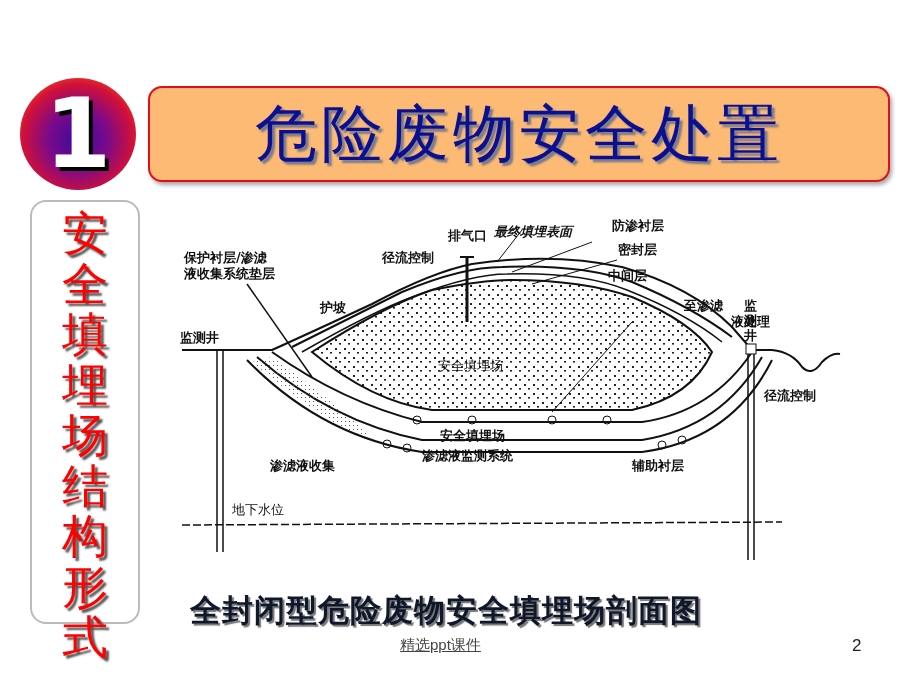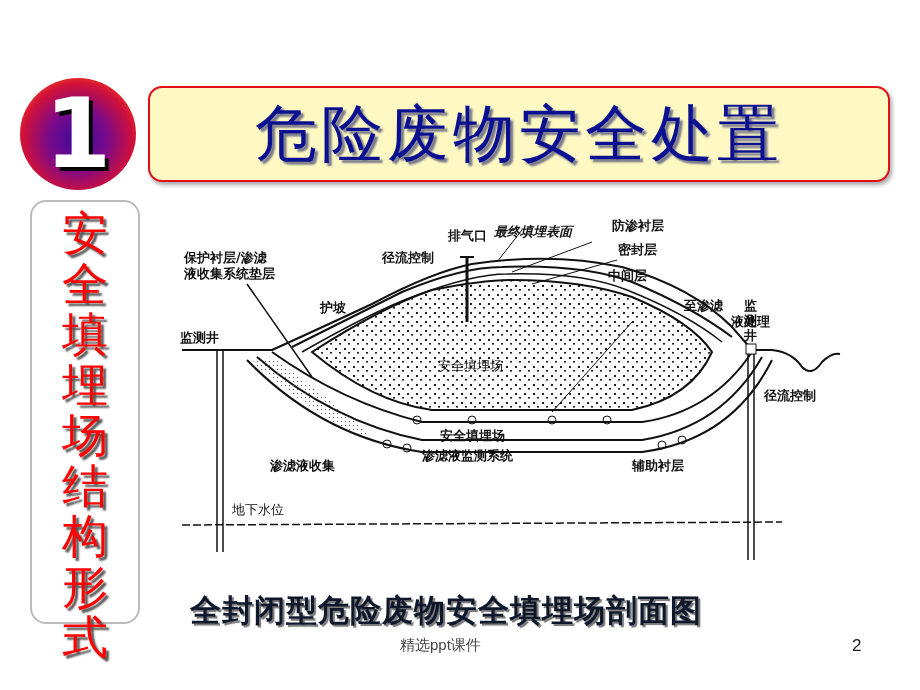--- a/index.html
+++ b/index.html
@@ -3,32 +3,32 @@
 <meta charset="utf-8">
 <style>
   html,body{margin:0;padding:0;background:#fff;}
   body{width:920px;height:690px;position:relative;overflow:hidden;font-family:"DejaVu Sans",sans-serif;}
   .badge{position:absolute;left:20px;top:78px;width:116px;height:112px;border-radius:50%;
     background:radial-gradient(circle at 50% 55%,#3a0a9a 0%,#7a0a8a 35%,#d0103a 65%,#ff4a10 85%,#ff8a20 100%);}
   .badge-num{position:absolute;left:0;top:0;width:116px;height:112px;text-align:center;line-height:112px;
     font-family:"DejaVu Sans",sans-serif;font-weight:bold;font-size:96px;color:#fff;
     text-shadow:4px 4px 0 #000;}
   .title-box{position:absolute;left:148px;top:86px;width:738px;height:92px;border:2px solid #e0101a;border-radius:14px;
-    box-shadow:2px 3px 4px rgba(0,0,0,0.35);background:#fef9c3;}
+    box-shadow:2px 3px 4px rgba(0,0,0,0.35);background:#fdba74;}
   .title-text{position:absolute;left:0;top:0;width:100%;height:100%;text-align:center;line-height:92px;
     font-family:"DejaVu Serif",serif;font-size:62px;color:#0a1090;letter-spacing:4px;
     text-shadow:3px 3px 2px #7a7a8a;}
   .side-box{position:absolute;left:30px;top:200px;width:106px;height:420px;border:2px solid #bbb;border-radius:16px;background:#fff;}
   .side-text{position:absolute;left:0;top:6px;width:106px;text-align:center;
     font-family:"DejaVu Serif",serif;font-size:46px;line-height:50.5px;color:#ff0000;
     text-shadow:3px 3px 2px #555;}
   .diagram{position:absolute;left:172px;top:212px;width:680px;height:360px;}
   .dlabel{position:absolute;font-family:"DejaVu Serif",serif;font-size:13px;font-weight:bold;color:#111;white-space:nowrap;line-height:15px;}
   .caption{position:absolute;left:190px;top:590px;width:600px;text-align:left;font-family:"DejaVu Serif",serif;font-weight:bold;font-size:31px;color:#0f172a;letter-spacing:1px;text-shadow:2px 2px 1px #777;}
-  .footer{position:absolute;left:400px;top:636px;font-family:"Liberation Sans",sans-serif;font-size:15px;color:#444;}
+  .footer{position:absolute;left:400px;top:636px;font-family:"Liberation Sans",sans-serif;font-size:15px;color:#444;text-decoration:underline;}
   .page-num{position:absolute;left:852px;top:636px;font-family:"Liberation Sans",sans-serif;font-size:17px;color:#222;}
 </style>
 </head>
 <body>
 
 <div class="badge">
   <div class="badge-num">1</div>
 </div>
 
 <div class="title-box">

